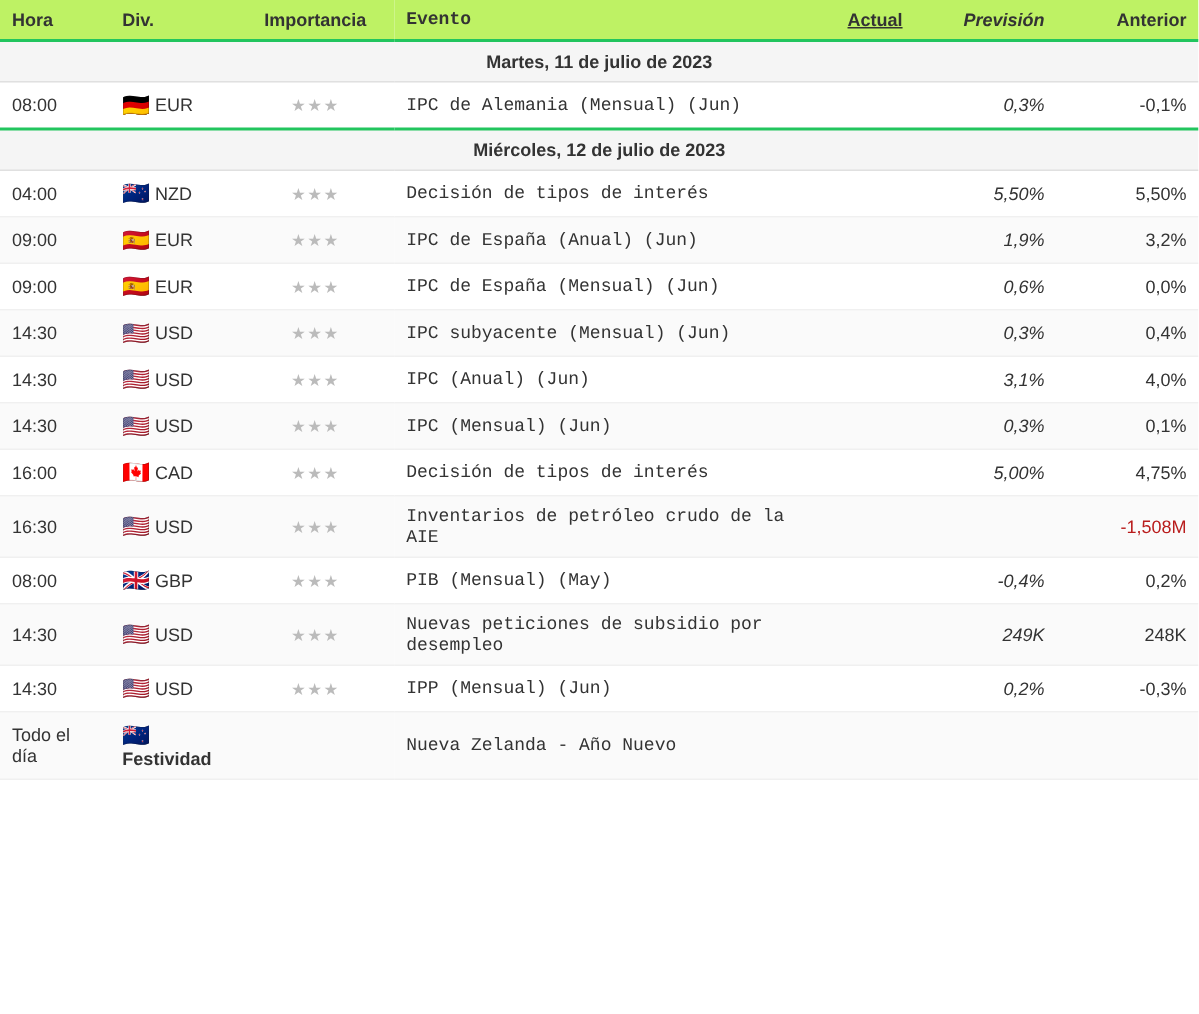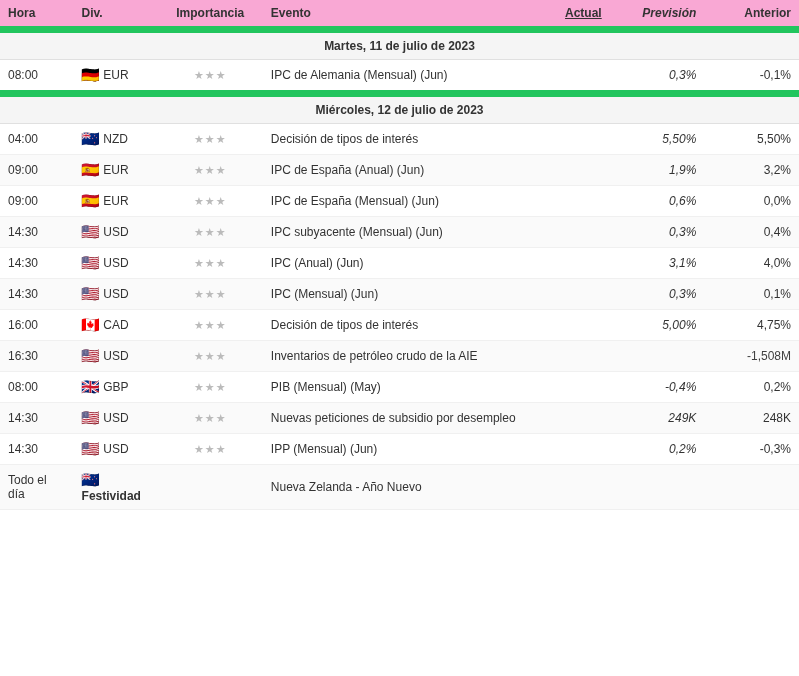--- a/index.html
+++ b/index.html
@@ -7,55 +7,55 @@
       font-family: Arial, sans-serif;
       font-size: 13px;
       background: #fff;
       color: #333;
     }
     table {
       width: 799px;
       border-collapse: collapse;
     }
     th {
-      background: #f9a8d4;
+      background: #bef264;
       font-weight: bold;
       text-align: left;
       padding: 6px 8px;
       border-bottom: 1px solid #e0e0e0;
       color: #333;
       font-size: 12px;
     }
     th.center { text-align: center; }
     td {
       padding: 6px 8px;
       border-bottom: 1px solid #f0f0f0;
       vertical-align: middle;
       font-size: 12px;
     }
     tr.section-header td {
       background: #f5f5f5;
       font-weight: bold;
       text-align: center;
       border-bottom: 1px solid #e0e0e0;
-      border-top: 7px solid #22c55e;
+      border-top: 2px solid #22c55e;
       color: #333;
       font-size: 12px;
     }
     .col-hora { width: 70px; }
     .col-div { width: 80px; }
     .col-imp { width: 100px; text-align: center; }
-    .col-evento { width: 260px; }
+    .col-evento { width: 260px; font-family: Liberation Mono, monospace; }
     .col-actual { width: 70px; text-align: right; text-decoration: underline; }
     .col-prev { width: 90px; text-align: right; font-style: italic; }
     .col-ant { width: 90px; text-align: right; }
     .stars { color: #bbb; letter-spacing: 1px; font-size: 11px; }
     .flag { font-size: 15px; margin-right: 3px; vertical-align: middle; }
     .currency { font-weight: normal; vertical-align: middle; }
-    .negative { color: #404040; }
+    .negative { color: #b91c1c; }
     .doc-icon { font-size: 11px; color: #888; margin-left: 3px; }
     tr.alt { background: #fafafa; }
     tr.normal { background: #fff; }
   </style>
 </head>
 <body>
 
 <table>
   <thead>
     <tr>

